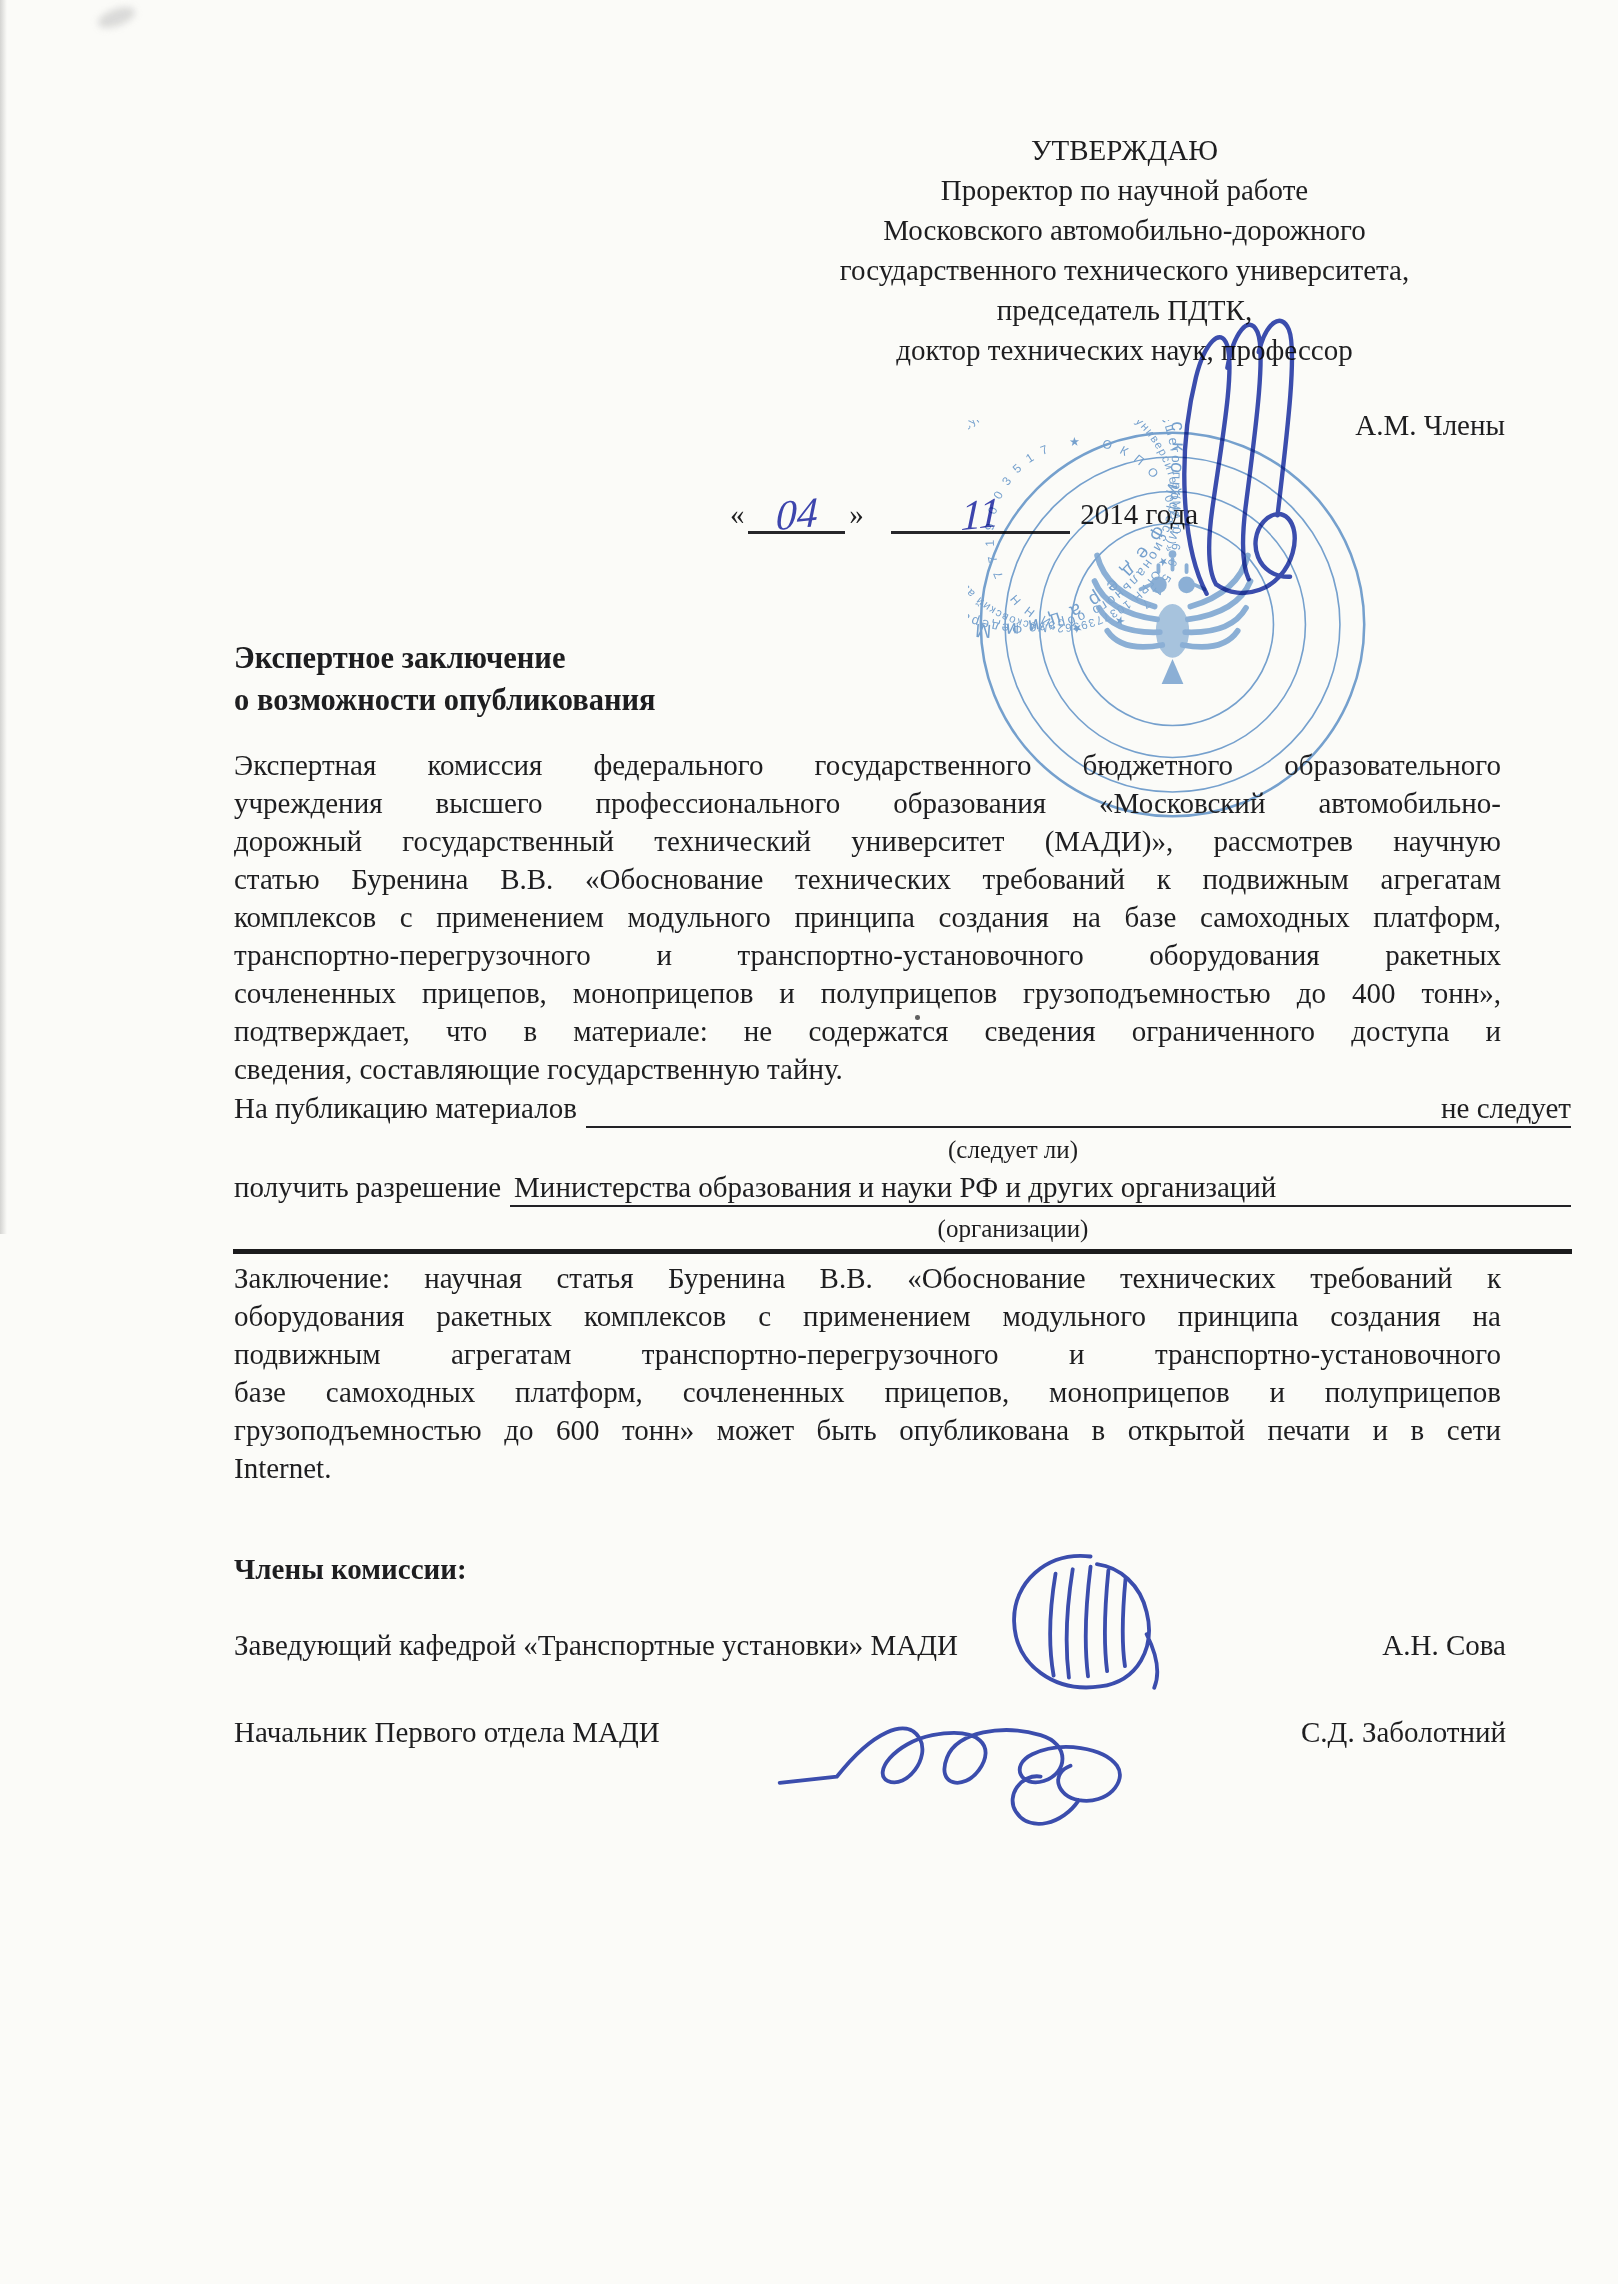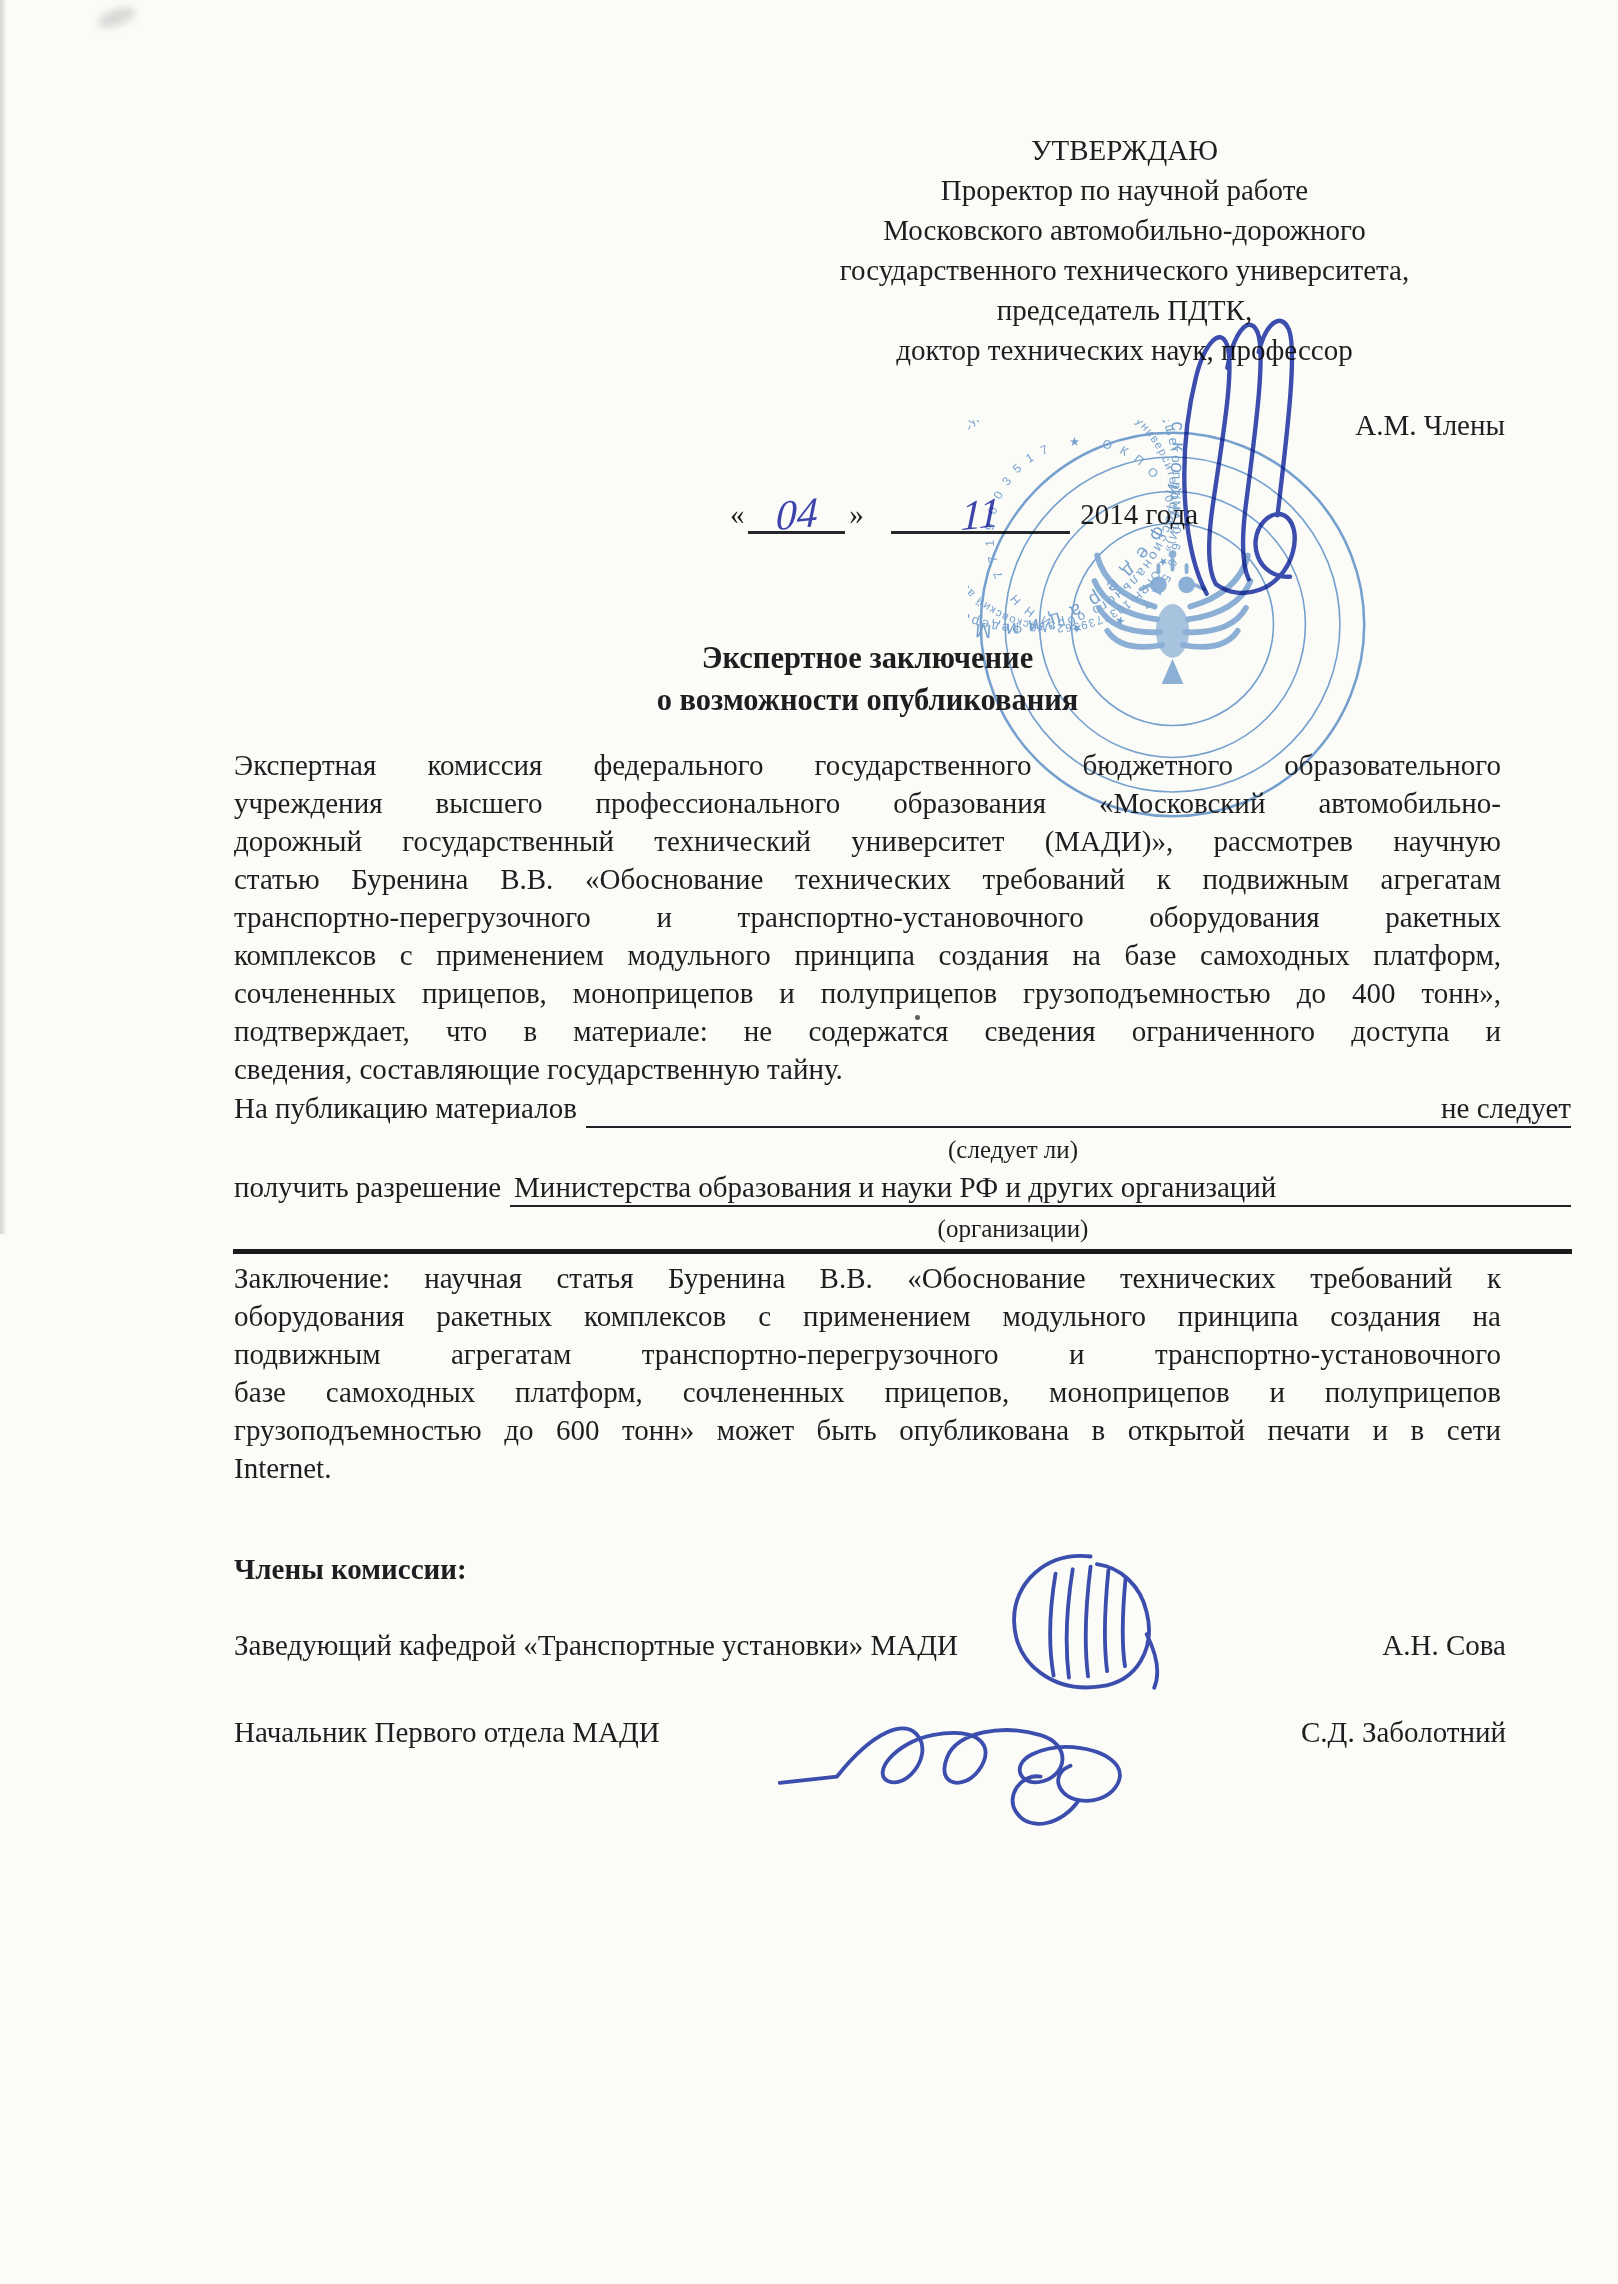--- a/index.html
+++ b/index.html
@@ -36,21 +36,21 @@
   .year{margin-left:10.4px;white-space:nowrap;}
 
   
   .stamp{position:absolute;left:968px;top:420px;width:409px;height:409px;
     mix-blend-mode:multiply;opacity:.85;filter:blur(0.4px);}
   .stamp text{font-family:"Liberation Sans","DejaVu Sans",sans-serif;fill:#5f93cc;}
   .sig{position:absolute;mix-blend-mode:multiply;}
   .sig path{fill:none;stroke:#3c4eb2;stroke-linecap:round;stroke-linejoin:round;}
 
   
-  .doc-title{position:absolute;left:234px;top:637px;width:1267px;text-align:center;
+  .doc-title{position:absolute;left:234px;top:637px;width:1267px;
     font-weight:bold;font-size:30.5px;line-height:42px;}
 
   
   .para{position:absolute;left:234px;width:1267px;font-size:29px;line-height:38px;}
   .p1{top:746px;}
   .p2{top:1259px;}
   .jl{text-align:justify;text-align-last:justify;white-space:nowrap;}
   .jl-last{text-align:left;text-align-last:left;}
 
   
@@ -150,22 +150,22 @@
   <div class="doc-title">
     <div>Экспертное заключение</div>
     <div>о возможности опубликования</div>
   </div>
 
   <div class="para p1">
     <div class="jl">Экспертная комиссия федерального государственного бюджетного образовательного</div>
     <div class="jl">учреждения высшего профессионального образования «Московский автомобильно-</div>
     <div class="jl">дорожный государственный технический университет (МАДИ)», рассмотрев научную</div>
     <div class="jl">статью Буренина В.В. «Обоснование технических требований к подвижным агрегатам</div>
+    <div class="jl">комплексов с применением модульного принципа создания на базе самоходных платформ,</div>
     <div class="jl">транспортно-перегрузочного и транспортно-установочного оборудования ракетных</div>
-    <div class="jl">комплексов с применением модульного принципа создания на базе самоходных платформ,</div>
     <div class="jl">сочлененных прицепов, моноприцепов и полуприцепов грузоподъемностью до 400 тонн»,</div>
     <div class="jl">подтверждает, что в материале: не содержатся сведения ограниченного доступа и</div>
     <div class="jl jl-last">сведения, составляющие государственную тайну.</div>
   </div>
 
   <div class="fill-row row-pub">
     <span class="label">На публикацию материалов</span>
     <span class="value-line">не следует</span>
   </div>
   <div class="hint hint1">(следует ли)</div>

